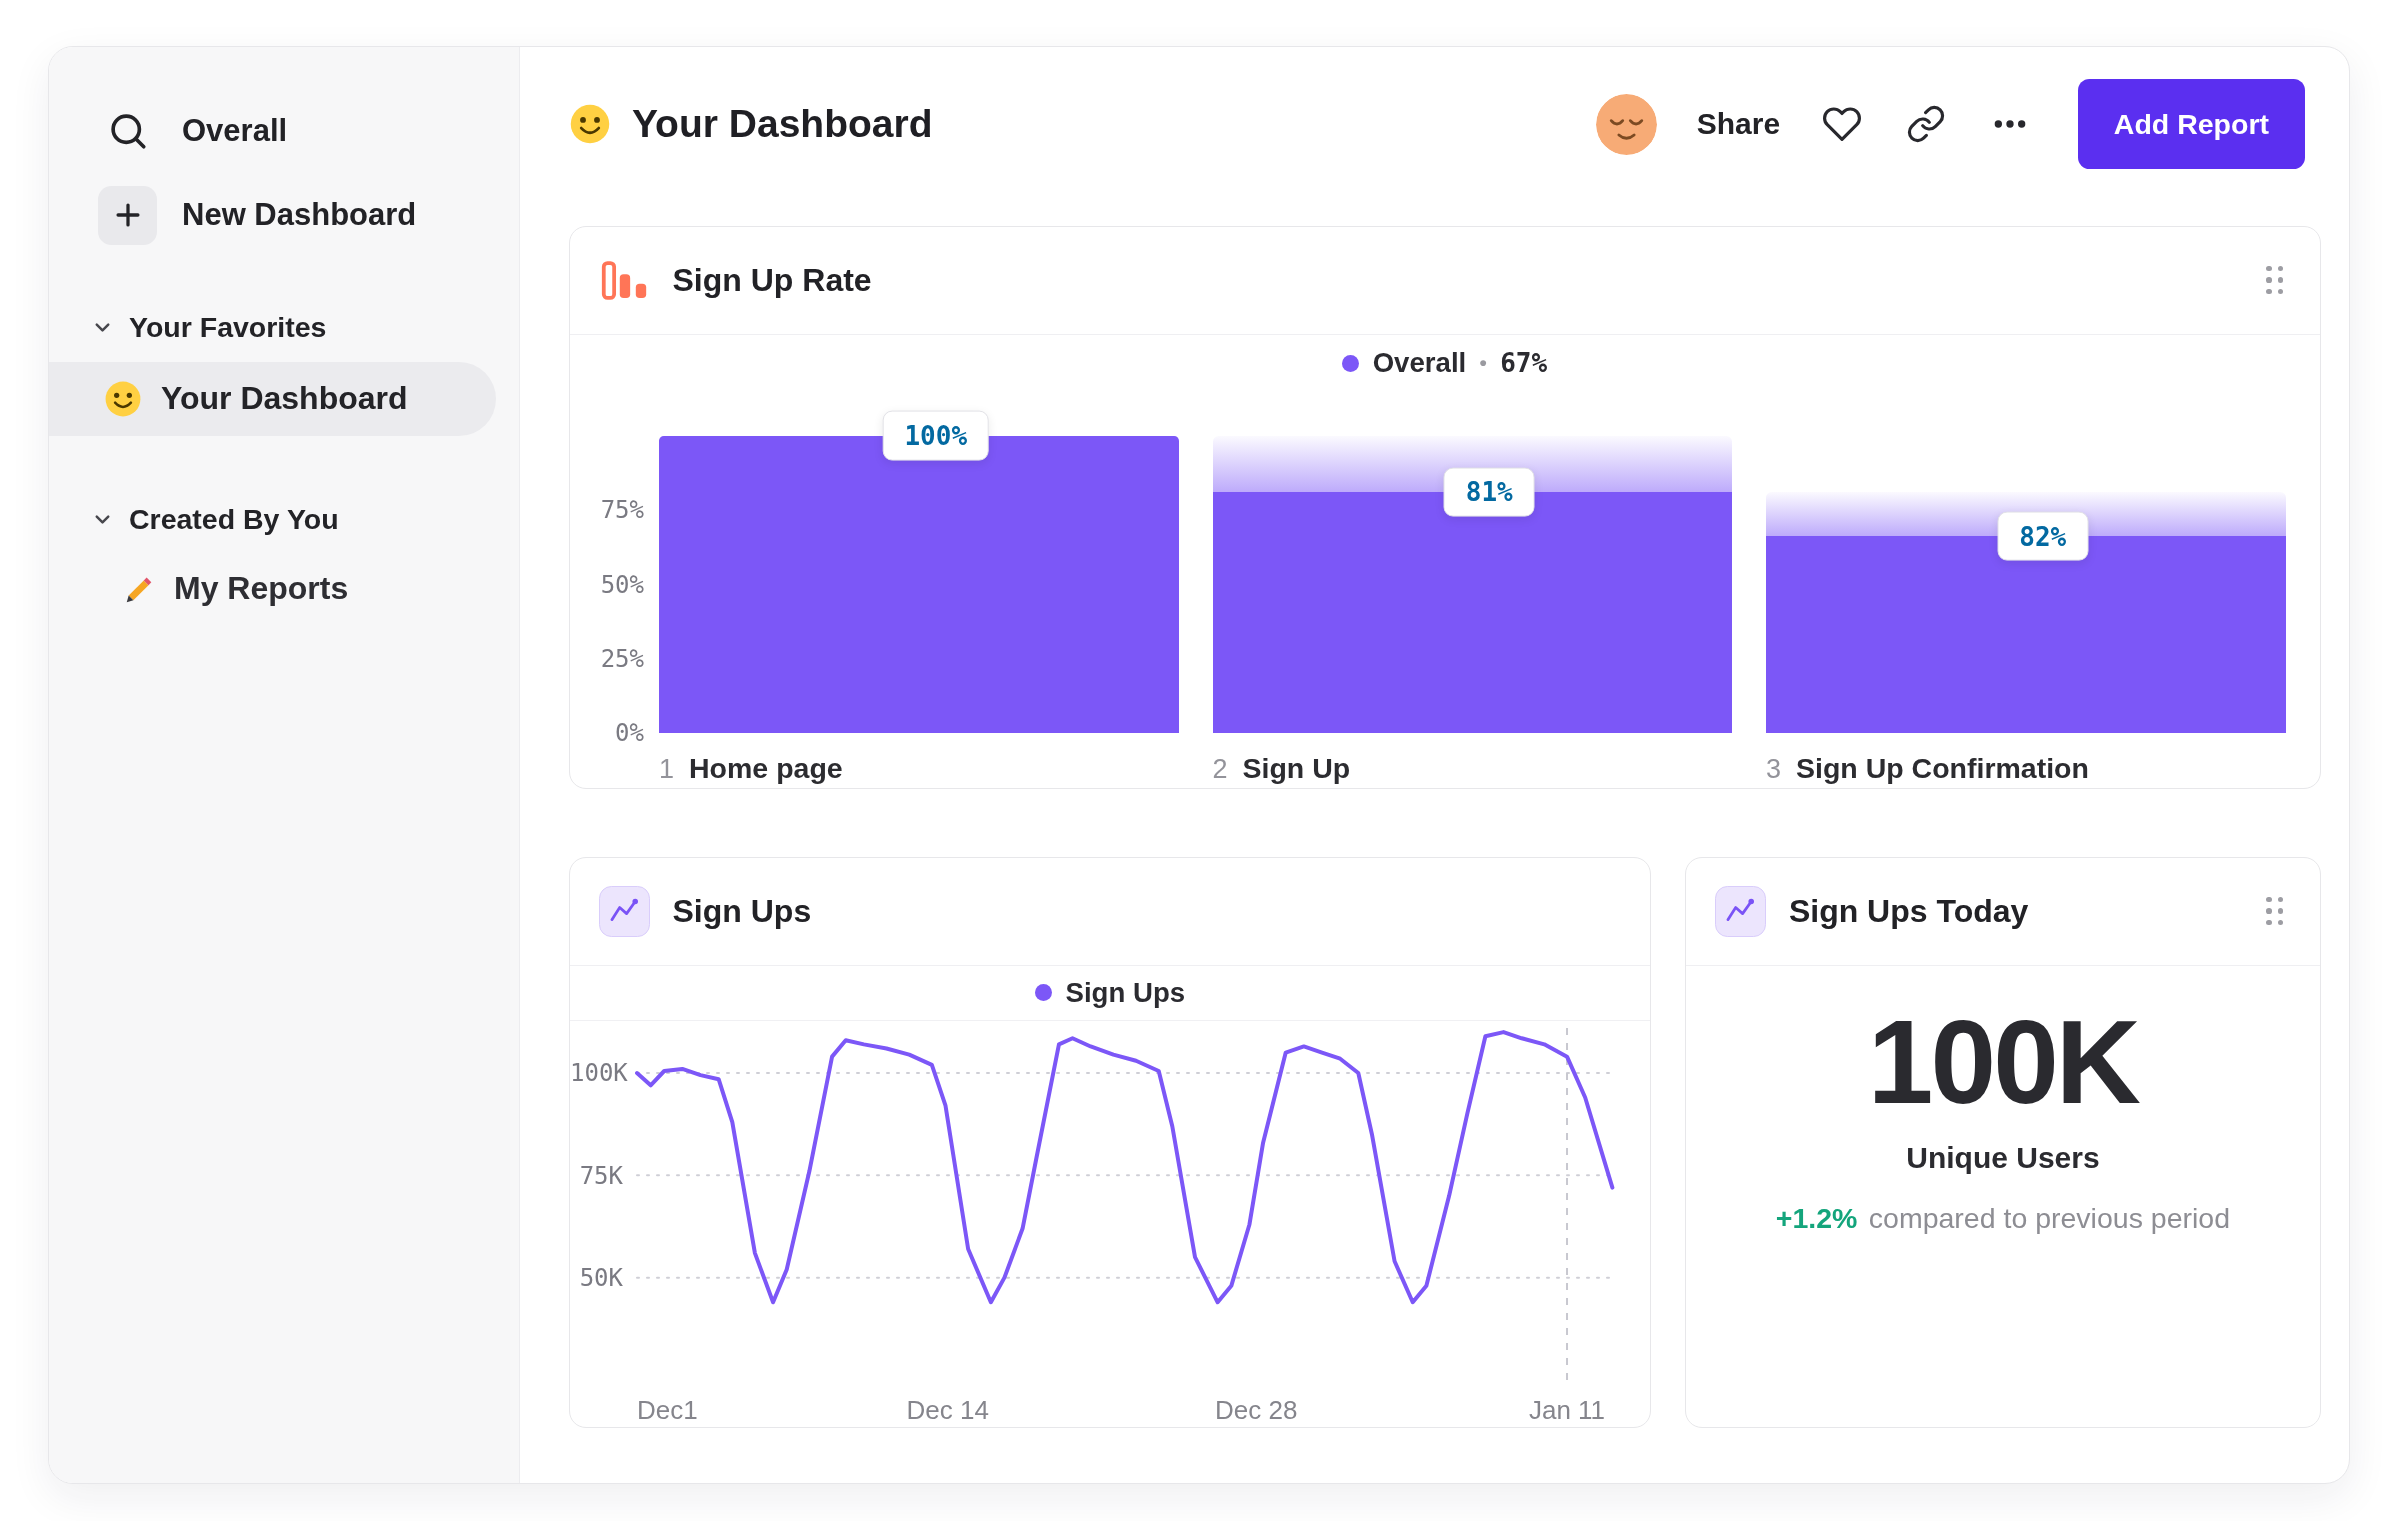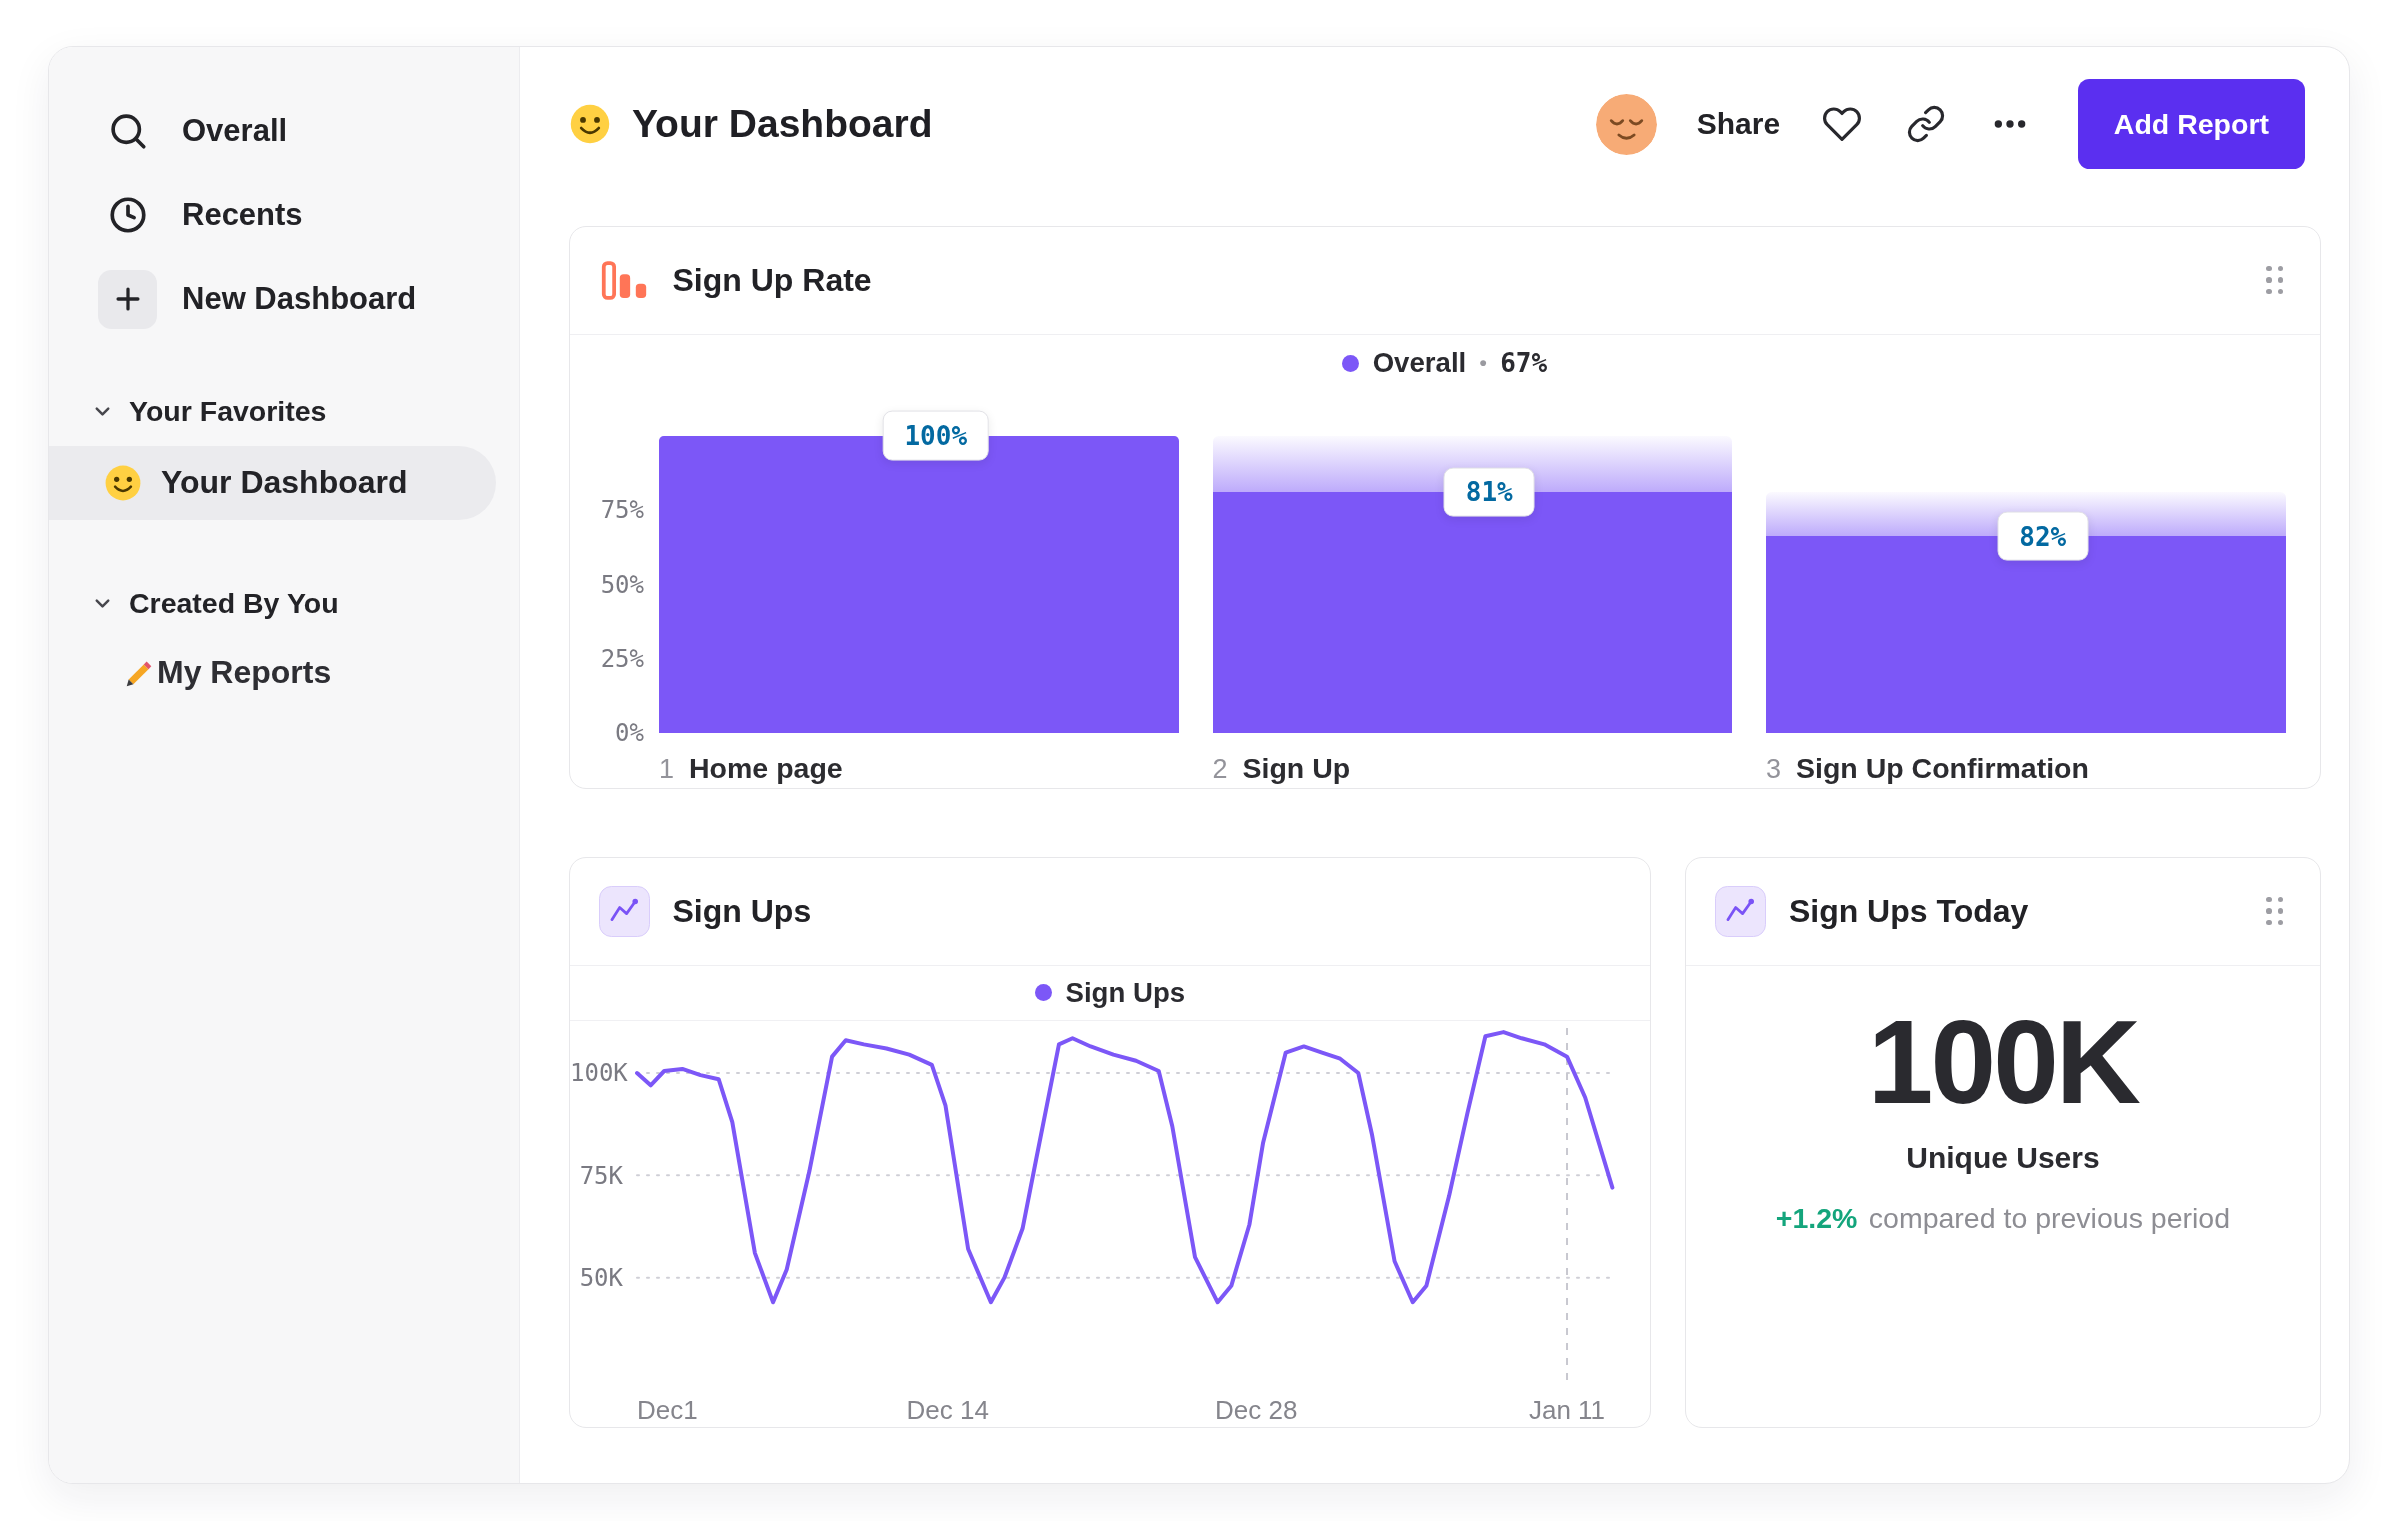--- a/index.html
+++ b/index.html
@@ -17,21 +17,21 @@
   .nav-icon{width:59px;height:59px;display:flex;align-items:center;justify-content:center;color:#232327;}
   .nav-icon svg{width:42px;height:42px;}
   .plus-box{width:59px;height:59px;background:#e9e9ec;border-radius:13.3px;display:flex;align-items:center;justify-content:center;}
   .plus-box svg{width:34px;height:34px;}
   .section{margin-top:9.5px;}
   .section + .section{margin-top:57px;}
   .section-head{display:flex;align-items:center;gap:15px;padding-left:42px;font-size:28.5px;font-weight:700;height:53px;cursor:pointer;color:#232327;}
   .section-head svg{width:23px;height:23px;color:#47474d;}
   .fav-item{display:flex;align-items:center;gap:19px;height:74px;padding-left:55px;font-size:32px;font-weight:700;border-radius:0 38px 38px 0;width:447px;cursor:pointer;margin-top:7.6px;color:#232327;}
   .fav-item.selected{background:var(--selected-bg);}
-  .report-item{display:flex;align-items:center;height:70px;padding-left:74px;font-size:32px;font-weight:600;cursor:pointer;margin-top:7.6px;color:#2e2e33;}
+  .report-item{display:flex;align-items:center;gap:17px;height:70px;padding-left:74px;font-size:32px;font-weight:600;cursor:pointer;margin-top:7.6px;color:#2e2e33;}
 
   
   .main{flex:1;display:flex;flex-direction:column;min-width:0;}
   .topbar{height:154px;display:flex;align-items:center;padding:0 44px 0 49px;}
   .title-group{display:flex;align-items:center;gap:21px;}
   .page-title{font-size:39px;font-weight:700;margin:0;color:#1f1f24;}
   .spacer{flex:1;}
   .actions{display:flex;align-items:center;gap:40px;}
   .avatar{width:61px;height:61px;border-radius:50%;overflow:hidden;cursor:pointer;flex:0 0 61px;}
   .share{font-size:30px;font-weight:600;cursor:pointer;}
@@ -98,29 +98,20 @@
 
   <aside class="sidebar">
     <div class="nav-item">
       <span class="nav-icon">
         <svg viewBox="0 0 24 24" fill="none" stroke="currentColor" stroke-width="2.1" stroke-linecap="round">
           <circle cx="11" cy="11" r="7.5"></circle>
             <line x1="21" y1="21" x2="16.6" y2="16.6"></line>
         </svg>
       </span>
       <span>Overall</span>
-    </div>
-    <div class="nav-item">
-      <span class="nav-icon">
-        <svg viewBox="0 0 24 24" fill="none" stroke="currentColor" stroke-width="2.1" stroke-linecap="round" stroke-linejoin="round">
-          <circle cx="12" cy="12" r="9"></circle>
-            <polyline points="12 7 12 12 15.5 13.5"></polyline>
-        </svg>
-      </span>
-      <span>Recents</span>
     </div>
     <div class="nav-item">
       <span class="plus-box">
         <svg viewBox="0 0 24 24" fill="none" stroke="#232327" stroke-width="2.3" stroke-linecap="round">
           <line x1="12" y1="5" x2="12" y2="19"></line>
             <line x1="5" y1="12" x2="19" y2="12"></line>
         </svg>
       </span>
       <span>New Dashboard</span>
     </div>

